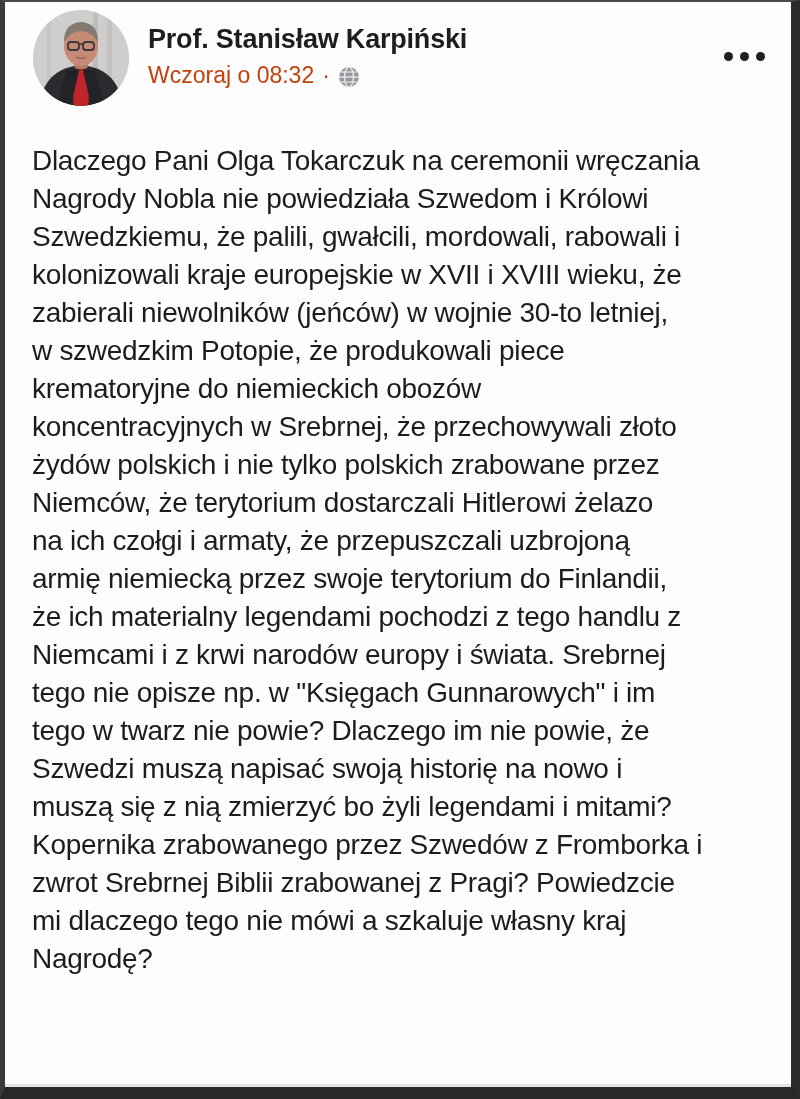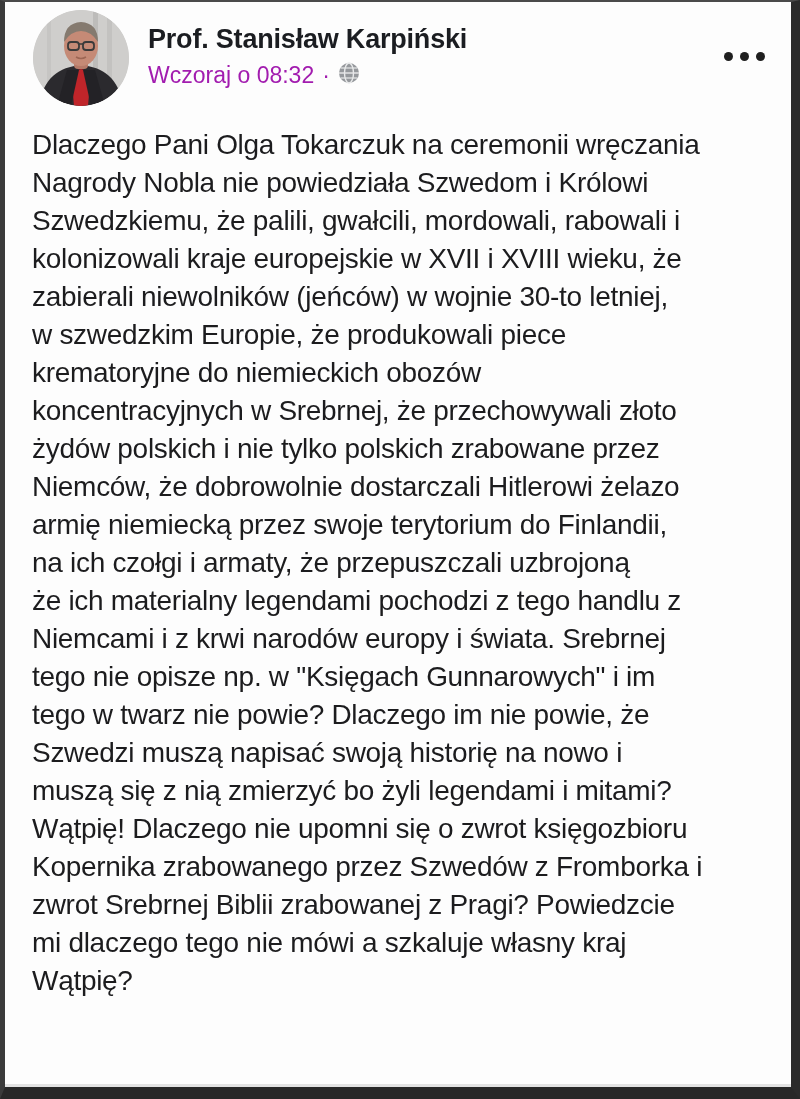--- a/index.html
+++ b/index.html
@@ -43,42 +43,42 @@
   .author {
     font-size: 27px;
     font-weight: bold;
     color: #1b1d21;
     line-height: 32px;
     letter-spacing: -0.2px;
   }
   .meta {
     margin-top: 7px;
     font-size: 23px;
-    color: #a21caf;
+    color: #c2410c;
     line-height: 26px;
     display: flex;
-    align-items: flex-start;
+    align-items: flex-end;
   }
   .meta .sep { margin: 0 8px; }
   .globe { display: inline-flex; align-items: center; }
   .more {
     margin-left: auto;
     margin-top: 36px;
     display: flex;
     gap: 7px;
     cursor: pointer;
     padding: 6px 2px;
   }
   .more .d {
     width: 9px; height: 9px;
     border-radius: 50%;
     background: #1f1f1f;
   }
   .post-body {
-    margin-top: 20px;
+    margin-top: 36px;
     padding: 0 20px 0 27px;
     color: #1c1c1e;
   }
   .post-line {
     font-size: 28px;
     line-height: 38px;
     letter-spacing: -0.3px;
     white-space: nowrap;
   }
 </style>
@@ -140,34 +140,33 @@
     </div>
 
   </div>
 
   <div class="post-body" id="post-body">
       <div class="post-line">Dlaczego Pani Olga Tokarczuk na ceremonii wręczania</div>
       <div class="post-line">Nagrody Nobla nie powiedziała Szwedom i Królowi</div>
       <div class="post-line">Szwedzkiemu, że palili, gwałcili, mordowali, rabowali i</div>
       <div class="post-line">kolonizowali kraje europejskie w XVII i XVIII wieku, że</div>
       <div class="post-line">zabierali niewolników (jeńców) w wojnie 30-to letniej,</div>
-      <div class="post-line">w szwedzkim Europie, że produkowali piece</div>
+      <div class="post-line">w szwedzkim Potopie, że produkowali piece</div>
       <div class="post-line">krematoryjne do niemieckich obozów</div>
       <div class="post-line">koncentracyjnych w Srebrnej, że przechowywali złoto</div>
       <div class="post-line">żydów polskich i nie tylko polskich zrabowane przez</div>
-      <div class="post-line">Niemców, że dobrowolnie dostarczali Hitlerowi żelazo</div>
+      <div class="post-line">Niemców, że terytorium dostarczali Hitlerowi żelazo</div>
+      <div class="post-line">na ich czołgi i armaty, że przepuszczali uzbrojoną</div>
       <div class="post-line">armię niemiecką przez swoje terytorium do Finlandii,</div>
-      <div class="post-line">na ich czołgi i armaty, że przepuszczali uzbrojoną</div>
       <div class="post-line">że ich materialny legendami pochodzi z tego handlu z</div>
       <div class="post-line">Niemcami i z krwi narodów europy i świata. Srebrnej</div>
       <div class="post-line">tego nie opisze np. w "Księgach Gunnarowych" i im</div>
       <div class="post-line">tego w twarz nie powie? Dlaczego im nie powie, że</div>
       <div class="post-line">Szwedzi muszą napisać swoją historię na nowo i</div>
       <div class="post-line">muszą się z nią zmierzyć bo żyli legendami i mitami?</div>
-      <div class="post-line">Wątpię! Dlaczego nie upomni się o zwrot księgozbioru</div>
       <div class="post-line">Kopernika zrabowanego przez Szwedów z Fromborka i</div>
       <div class="post-line">zwrot Srebrnej Biblii zrabowanej z Pragi? Powiedzcie</div>
       <div class="post-line">mi dlaczego tego nie mówi a szkaluje własny kraj</div>
-      <div class="post-line">Wątpię?</div>
+      <div class="post-line">Nagrodę?</div>
     </div>
 
   <div class="bottom-strip"></div>
 </div>
 
 </body></html>

